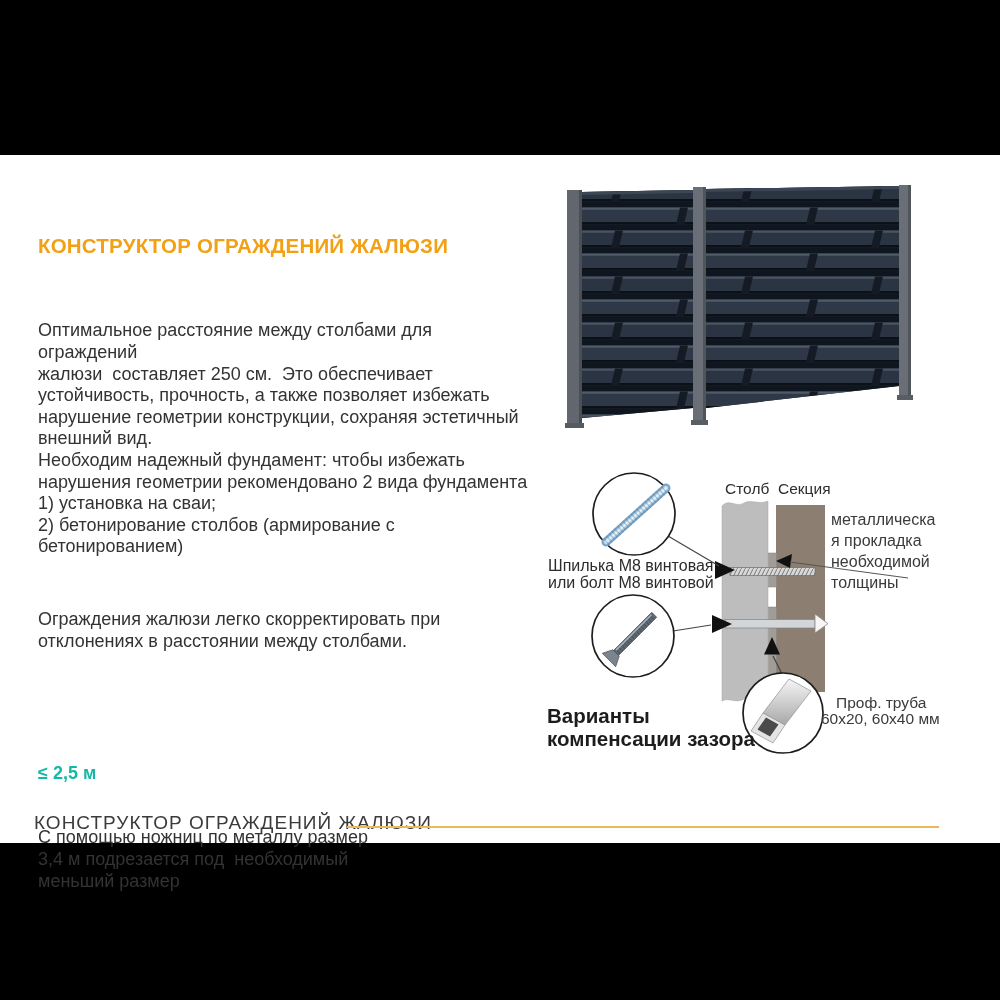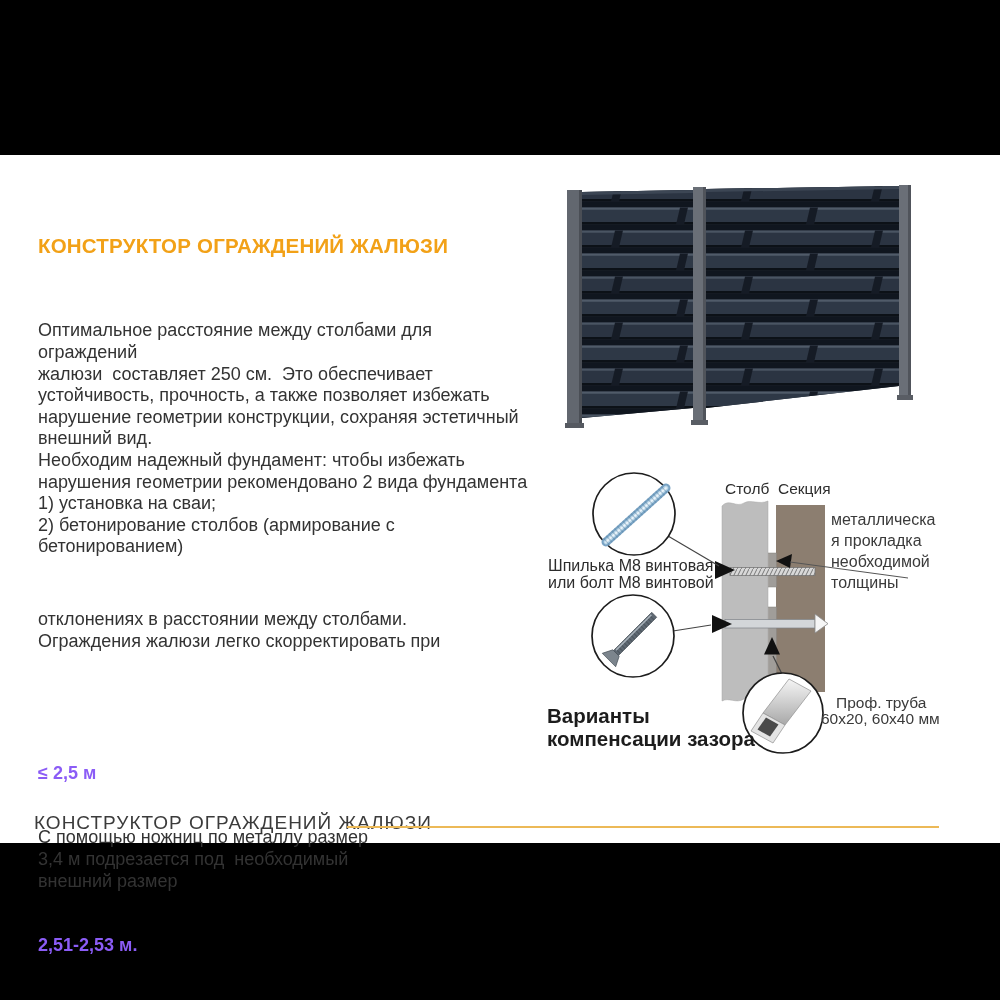--- a/index.html
+++ b/index.html
@@ -5,41 +5,40 @@
   html,body{margin:0;padding:0;background:#000;}
   .stage{position:relative;width:1000px;height:1000px;background:#000;overflow:hidden;
          font-family:"Liberation Sans",sans-serif;}
   .content{position:absolute;left:0;top:155px;width:1000px;height:688px;background:#fff;}
   .left-col{position:absolute;left:38px;top:191px;width:492px;color:#333;
             font-size:18px;line-height:21.6px;white-space:pre-wrap;}
   .slide-title{font-size:20.5px;line-height:23px;font-weight:bold;color:#F2A117;
                letter-spacing:0.2px;margin:0 0 20px 0;}
   .note-block{margin-top:8px;}
   .sections-block{margin-top:24px;}
-  .sec-label{font-weight:bold;color:#8b5cf6;}
+  .sec-label{font-weight:bold;color:#14b8a6;}
   .sec-suffix{font-weight:bold;color:#9b9b9b;}
   .footer-title{position:absolute;left:34px;top:812px;font-size:19px;letter-spacing:1px;
                 color:#3b3b3b;}
   .footer-line{position:absolute;left:347px;top:826px;width:592px;height:2px;background:#ECB957;}
   svg text{font-family:"Liberation Sans",sans-serif;}
 </style>
 </head>
 <body>
 
 <div class="stage">
   <div class="content"></div>
 
   <div class="left-col">
     <h1 class="slide-title">КОНСТРУКТОР ОГРАЖДЕНИЙ ЖАЛЮЗИ</h1>
     <div class="intro-block"><div>Оптимальное расстояние между столбами для ограждений</div><div>жалюзи  составляет 250 см.  Это обеспечивает</div><div>устойчивость, прочность, а также позволяет избежать</div><div>нарушение геометрии конструкции, сохраняя эстетичный</div><div>внешний вид.</div><div>Необходим надежный фундамент: чтобы избежать</div><div>нарушения геометрии рекомендовано 2 вида фундамента</div><div>1) установка на сваи;</div><div>2) бетонирование столбов (армирование с</div><div>бетонированием)</div></div>
-    <div class="note-block"><div>отклонениях в расстоянии между столбами.</div><div>Ограждения жалюзи легко скорректировать при</div></div>
+    <div class="note-block"><div>Ограждения жалюзи легко скорректировать при</div><div>отклонениях в расстоянии между столбами.</div></div>
     <div class="sections-block">
       <div><span class="sec-label">≤ 2,5 м</span><span class="sec-suffix"></span></div>
-      <div><div>С помощью ножниц по металлу размер</div><div>3,4 м подрезается под  необходимый</div><div>внешний размер</div></div>
-      <div><span class="sec-label">2,51-2,53 м.</span><span class="sec-suffix"></span></div>
+      <div><div>С помощью ножниц по металлу размер</div><div>3,4 м подрезается под  необходимый</div><div>меньший размер</div></div>
       
       
       
       
       
     </div>
   </div>
 
   <svg style="position:absolute;left:555px;top:182px;" width="360" height="256" viewBox="0 0 360 256">
     <defs>

